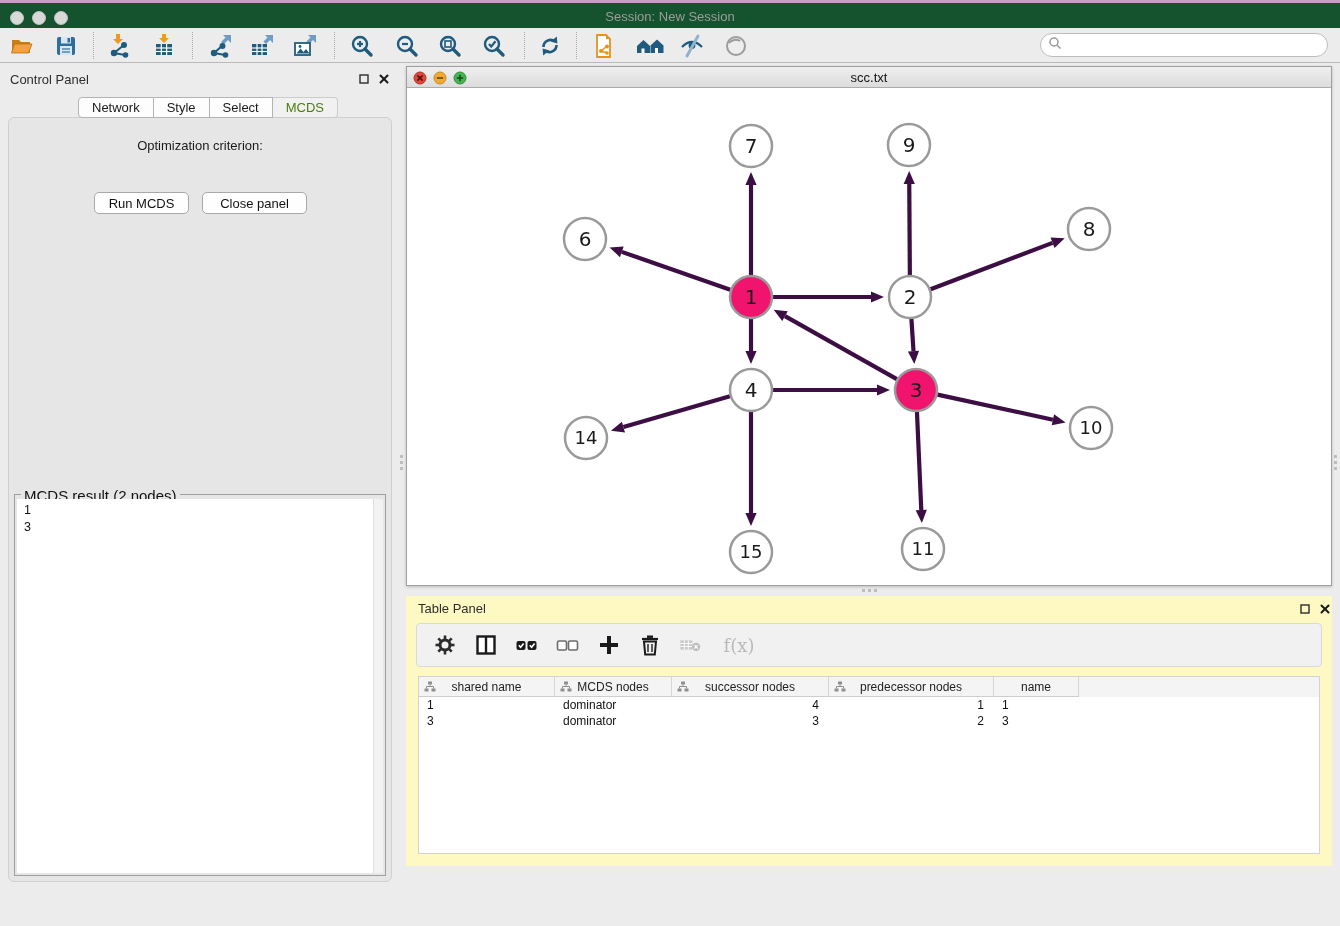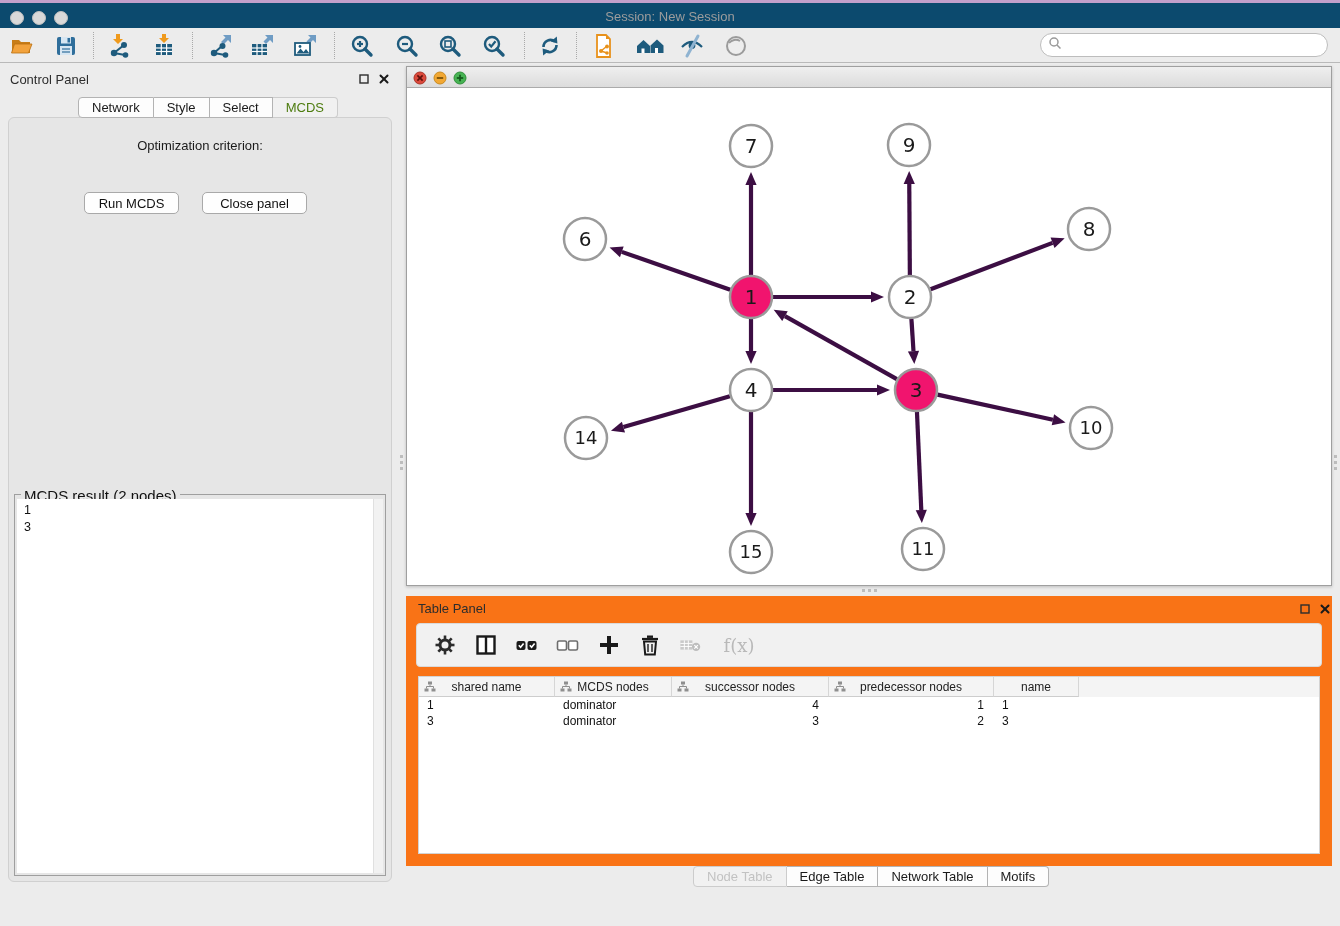--- a/index.html
+++ b/index.html
@@ -3,21 +3,21 @@
 <meta charset="utf-8">
 <style>
   * { margin:0; padding:0; box-sizing:border-box; }
   html,body { background:#fff; }
   body { font-family:"Liberation Sans", sans-serif; }
   .app { position:relative; width:1340px; height:926px; background:#ececec; overflow:hidden;
          font-family:"Liberation Sans", sans-serif; }
 
   
   .topstrip { position:absolute; left:0; top:0; width:100%; height:3px; background:#c3a0cb; }
-  .titlebar { position:absolute; left:0; top:3px; width:100%; height:33px; background:#0c4a6e;
+  .titlebar { position:absolute; left:0; top:3px; width:100%; height:33px; background:#14532d;
               border-bottom:1px solid #cfcfcf; }
   .tl-dot { position:absolute; top:8px; width:14px; height:14px; border-radius:50%;
             background:#d9d9d9; border:1px solid #c0c0c0; }
   .win-title { position:absolute; top:6px; left:0; width:100%; text-align:center;
                font-size:13px; color:#9c9c9c; }
 
   
   .toolbar { position:absolute; left:0; top:28px; width:100%; height:35px; background:#ececec;
              border-bottom:1px solid #b9b9b9; }
   .tbtn { position:absolute; top:4px; width:28px; height:28px; display:flex; align-items:center;
@@ -61,21 +61,21 @@
   .net-title { position:absolute; width:100%; text-align:center; top:3px; font-size:13px; color:#111; }
   .net-canvas { position:absolute; left:0; top:21px; width:924px; height:497px; background:#fff; }
   .traffic { position:absolute; top:4px; }
 
   
   .h-dots { position:absolute; display:flex; flex-direction:column; gap:3px; }
   .h-dots i, .h-dots-h i { width:3px; height:3px; background:#bdbdbd; display:block; }
   .h-dots-h { position:absolute; display:flex; gap:3px; }
 
   
-  .tp { position:absolute; left:406px; top:596px; width:926px; height:270px; background:#f97316; }
+  .tp { position:absolute; left:406px; top:596px; width:926px; height:270px; background:#fef9c3; }
   .tp-header { position:absolute; left:12px; top:5px; font-size:13px; color:#2d2d2d; }
   .tp-toolbar { position:absolute; left:10px; top:27px; right:10px; height:44px; background:#f1f1f1;
                 border:1px solid #dadada; border-radius:4px; display:flex; align-items:center; gap:17px; padding-left:16px; }
   .tp-toolbar .ticon { display:flex; align-items:center; justify-content:center; width:24px; height:24px; }
   .fx { font-family:"DejaVu Serif", serif; font-size:18px; color:#b9b9b9; }
   .tbl-wrap { position:absolute; left:12px; top:80px; width:902px; height:178px; background:#fff;
               border:1px solid #d3d3d3; }
   .tbl-head { display:flex; height:20px; background:#f4f4f4; }
   .th { position:relative; height:20px; border-right:1px solid #d6d6d6; border-bottom:1px solid #cdcdcd;
         font-size:12px; color:#222; }
@@ -293,21 +293,21 @@
 
   <div class="cp-inner"></div>
   <div class="cp-tabs" id="cp-tabs">
       <div class="cp-tab">Network</div>
       <div class="cp-tab">Style</div>
       <div class="cp-tab">Select</div>
       <div class="cp-tab sel">MCDS</div>
     </div>
 
   <div class="opt-label">Optimization criterion:</div>
-  <div class="cp-btn" style="left:84px; width:95px">Run MCDS</div>
+  <div class="cp-btn" style="left:94px; width:95px">Run MCDS</div>
   <div class="cp-btn" style="left:202px; width:105px">Close panel</div>
 
   <div class="result-box">
     <div class="result-legend">MCDS result (2 nodes)</div>
     <div class="result-area" id="result-text">1
 3</div>
     <div class="result-scroll"></div>
   </div>
 
   <div class="h-dots" style="left:400px; top:455px">
@@ -345,20 +345,21 @@
       </span>
       <span class="traffic" style="left:46px">
         <svg width="14" height="14" viewBox="0 0 14 14">
             <circle cx="7" cy="7" r="6" fill="#47b353" stroke="#2f8f3a"></circle>
             <g stroke="#155c1d" stroke-width="1.8">
               <line x1="3.8" y1="7" x2="10.2" y2="7"></line>
               <line x1="7" y1="3.8" x2="7" y2="10.2"></line>
             </g>
           </svg>
       </span>
+      <div class="net-title">scc.txt</div>
     </div>
     <div class="net-canvas">
       <svg id="graph-svg" width="924" height="497">
           <line x1="344" y1="187" x2="344" y2="97" stroke="#3c0e43" stroke-width="4.2"></line>
           <polygon points="344,84 349.6,97 338.4,97" fill="#3c0e43"></polygon>
           <line x1="323.23121807335133" y1="201.7434376400866" x2="214.81738614269534" y2="163.86390600166465" stroke="#3c0e43" stroke-width="4.2"></line>
           <polygon points="202.54492409513023,159.5759373344431 216.66451110703693,158.57730696579043 212.97026117835375,169.15050503753886" fill="#3c0e43"></polygon>
           <line x1="366" y1="209" x2="464" y2="209" stroke="#3c0e43" stroke-width="4.2"></line>
           <polygon points="477,209 464,214.6 464,203.4" fill="#3c0e43"></polygon>
           <line x1="344" y1="231" x2="344" y2="263" stroke="#3c0e43" stroke-width="4.2"></line>
@@ -566,21 +567,15 @@
             <div class="td al-l" style="width: 136px;">3</div>
             <div class="td al-l" style="width: 117px;">dominator</div>
             <div class="td al-r" style="width: 157px;">3</div>
             <div class="td al-r" style="width: 165px;">2</div>
             <div class="td al-l" style="width: 85px;">3</div>
           </div>
         </div>
     </div>
   </div>
 
-  <div class="tp-tabs" id="tp-tabs">
-      <div class="tp-tab sel">Node Table</div>
-      <div class="tp-tab">Edge Table</div>
-      <div class="tp-tab">Network Table</div>
-      <div class="tp-tab">Motifs</div>
-    </div>
 
 
 </div>
 
 </body></html>

